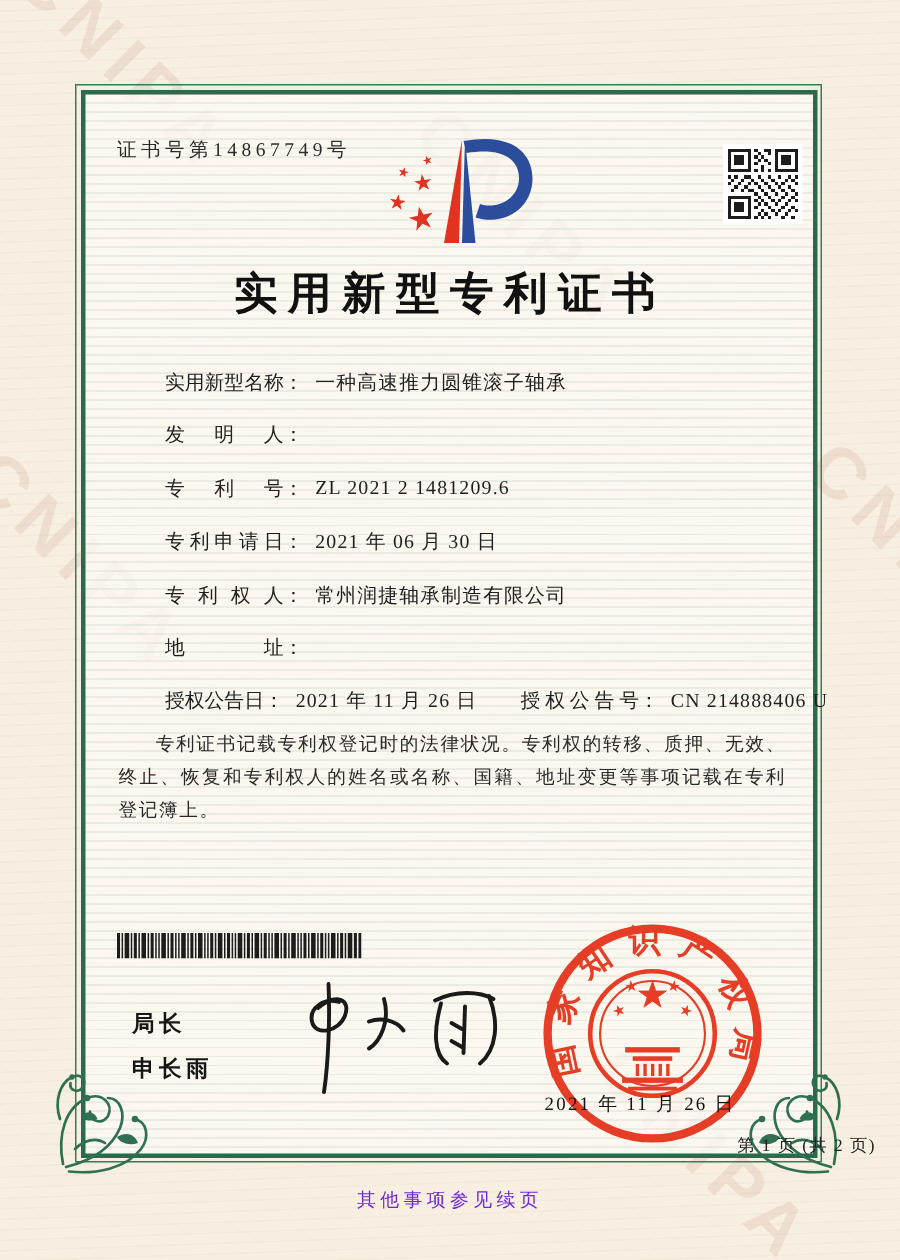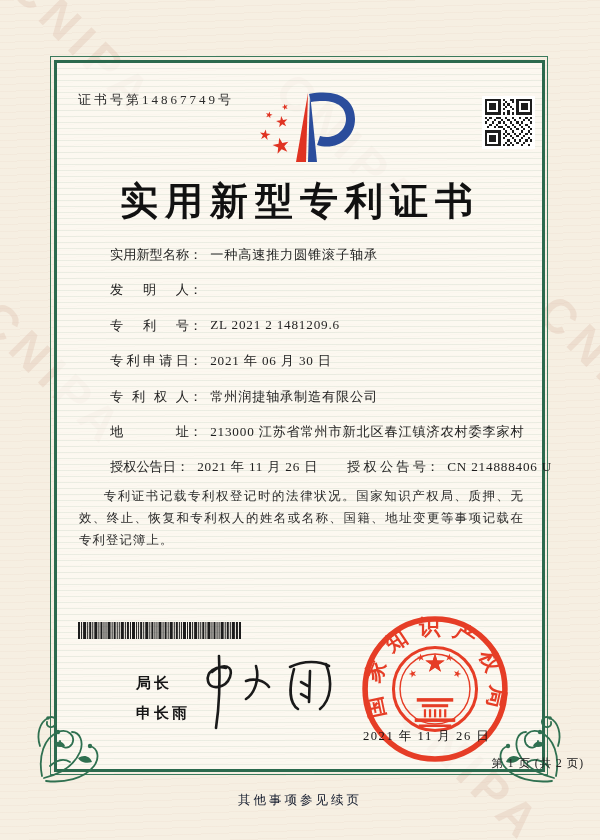--- a/index.html
+++ b/index.html
@@ -19,42 +19,42 @@
       background:rgba(253,251,245,.72);}
   .inner-bg::after{content:"";position:absolute;inset:0;
       background:repeating-linear-gradient(180deg,rgba(128,168,140,.14) 0 1px,transparent 1px 6px);}
   .flourish{position:absolute;z-index:4;}
   .flourish.right{transform:scaleX(-1);}
   
   .cert-no{position:absolute;left:78px;top:91px;font-size:13px;letter-spacing:3px;z-index:5;color:#2b2b2b;}
   .logo{position:absolute;left:251px;top:88px;z-index:5;}
   .qr{position:absolute;left:482px;top:96px;width:53px;height:53px;background:#fff;padding:3px;
       box-sizing:border-box;z-index:5;}
-  .title{position:absolute;left:0;right:0;top:176px;text-align:center;font-size:38px;font-weight:700;
+  .title{position:absolute;left:0;right:0;top:176px;text-align:center;font-size:29px;font-weight:700;
       letter-spacing:7px;z-index:5;color:#111;}
   .fields{position:absolute;left:78px;top:246px;right:58px;z-index:5;font-size:13.2px;}
   .row{height:35.4px;display:flex;align-items:flex-start;white-space:nowrap;}
   .lbl{display:inline-block;width:79px;text-align:justify;text-align-last:justify;letter-spacing:0;margin-left:32px;}
   .colon{margin-right:8px;}
   .val{letter-spacing:.8px;}
   .pair1{width:237px;display:flex;font-family:Liberation Serif, serif;}
   .paras{position:absolute;left:79px;top:486px;width:445px;z-index:5;font-size:12.4px;
       line-height:1.76;letter-spacing:1.1px;color:#2a2a2a;}
   .paras p{margin:0;text-indent:2em;text-align:justify;}
   .barcode{position:absolute;left:78px;top:622px;z-index:5;}
   .sig-block{position:absolute;left:88px;top:668px;z-index:5;font-family:"Liberation Sans",sans-serif;
-      font-size:15px;font-weight:600;letter-spacing:3px;color:#161616;line-height:30px;margin-left:48px;}
+      font-size:15px;font-weight:600;letter-spacing:3px;color:#161616;line-height:30px;}
   .sig-hand{position:absolute;left:182px;top:650px;z-index:6;}
   .seal{position:absolute;left:359px;top:613px;z-index:6;opacity:.95;}
   .seal-date{position:absolute;left:363px;top:728px;width:140px;z-index:7;font-size:12.6px;
       letter-spacing:1.5px;color:#141414;white-space:nowrap;}
   .page-num{position:absolute;left:0;right:16px;top:756px;text-align:right;font-size:11.5px;
       letter-spacing:1px;z-index:5;color:#222;}
   .footer-note{position:absolute;left:0;right:0;top:792px;text-align:center;font-size:12.5px;
-      letter-spacing:3px;z-index:5;color:#0f172a;}
+      letter-spacing:3px;z-index:5;color:#6d28d9;}
 </style>
 </head>
 <body>
 
 <div class="page">
 
   <span class="wm" style="left:-8px;top:14px;">CNIPA</span>
   <span class="wm" style="left:258px;top:118px;">CNIPA</span>
   <span class="wm" style="left:-38px;top:346px;">CNIPA</span>
   <span class="wm" style="left:520px;top:340px;">CNIPA</span>
@@ -163,36 +163,35 @@
         <span class="val">2021 年 06 月 30 日</span>
     </div>
     <div class="row">
       <span class="lbl">专利权人</span>
         <span class="colon">：</span>
         <span class="val">常州润捷轴承制造有限公司</span>
     </div>
     <div class="row">
       <span class="lbl">地址</span>
         <span class="colon">：</span>
-        <span class="val">213000 江苏省常州市新北区春江镇济农村委李家村</span>
     </div>
     <div class="row">
       <span class="pair1">
         <span class="lbl">授权公告日</span>
           <span class="colon">：</span>
           <span class="val">2021 年 11 月 26 日</span>
       </span>
       <span>
         <span class="lbl">授权公告号</span><span class="colon">：</span><span class="val">CN 214888406 U</span>
       </span>
     </div>
   </div>
 
   <div class="paras">
-    <p>专利证书记载专利权登记时的法律状况。国家知识产权局、质押、无效、终止、恢复和专利权人的姓名或名称、国籍、地址变更等事项记载在专利登记簿上。</p>
+    <p>专利证书记载专利权登记时的法律状况。专利权的转移、质押、无效、终止、恢复和专利权人的姓名或名称、国籍、地址变更等事项记载在专利登记簿上。</p>
   </div>
 
   <svg class="barcode" width="163" height="17" viewBox="0 0 160 16" preserveAspectRatio="none">
     <path fill="#1c1c1c" d="M0,0h2v16h-2z M3,0h1v16h-1z M5,0h3v16h-3z M9,0h1v16h-1z M11,0h2v16h-2z M14,0h1v16h-1z M16,0h3v16h-3z M20,0h1v16h-1z M22,0h2v16h-2z M25,0h1v16h-1z M27,0h1v16h-1z M29,0h3v16h-3z M33,0h1v16h-1z M35,0h2v16h-2z M38,0h1v16h-1z M40,0h1v16h-1z M42,0h3v16h-3z M46,0h1v16h-1z M48,0h2v16h-2z M51,0h1v16h-1z M53,0h3v16h-3z M57,0h1v16h-1z M59,0h1v16h-1z M61,0h2v16h-2z M64,0h1v16h-1z M66,0h3v16h-3z M70,0h1v16h-1z M72,0h2v16h-2z M75,0h1v16h-1z M77,0h1v16h-1z M79,0h3v16h-3z M83,0h1v16h-1z M85,0h2v16h-2z M88,0h1v16h-1z M90,0h3v16h-3z M94,0h1v16h-1z M96,0h2v16h-2z M99,0h1v16h-1z M101,0h1v16h-1z M103,0h3v16h-3z M107,0h1v16h-1z M109,0h2v16h-2z M112,0h1v16h-1z M114,0h3v16h-3z M118,0h1v16h-1z M120,0h1v16h-1z M122,0h2v16h-2z M125,0h1v16h-1z M127,0h3v16h-3z M131,0h1v16h-1z M133,0h2v16h-2z M136,0h1v16h-1z M138,0h1v16h-1z M140,0h3v16h-3z M144,0h1v16h-1z M146,0h2v16h-2z M149,0h1v16h-1z M151,0h3v16h-3z M155,0h2v16h-2z M158,0h2v16h-2z"></path>
   </svg>
 
   <div class="sig-block">
     <div>局长</div>
     <div>申长雨</div>
   </div>

